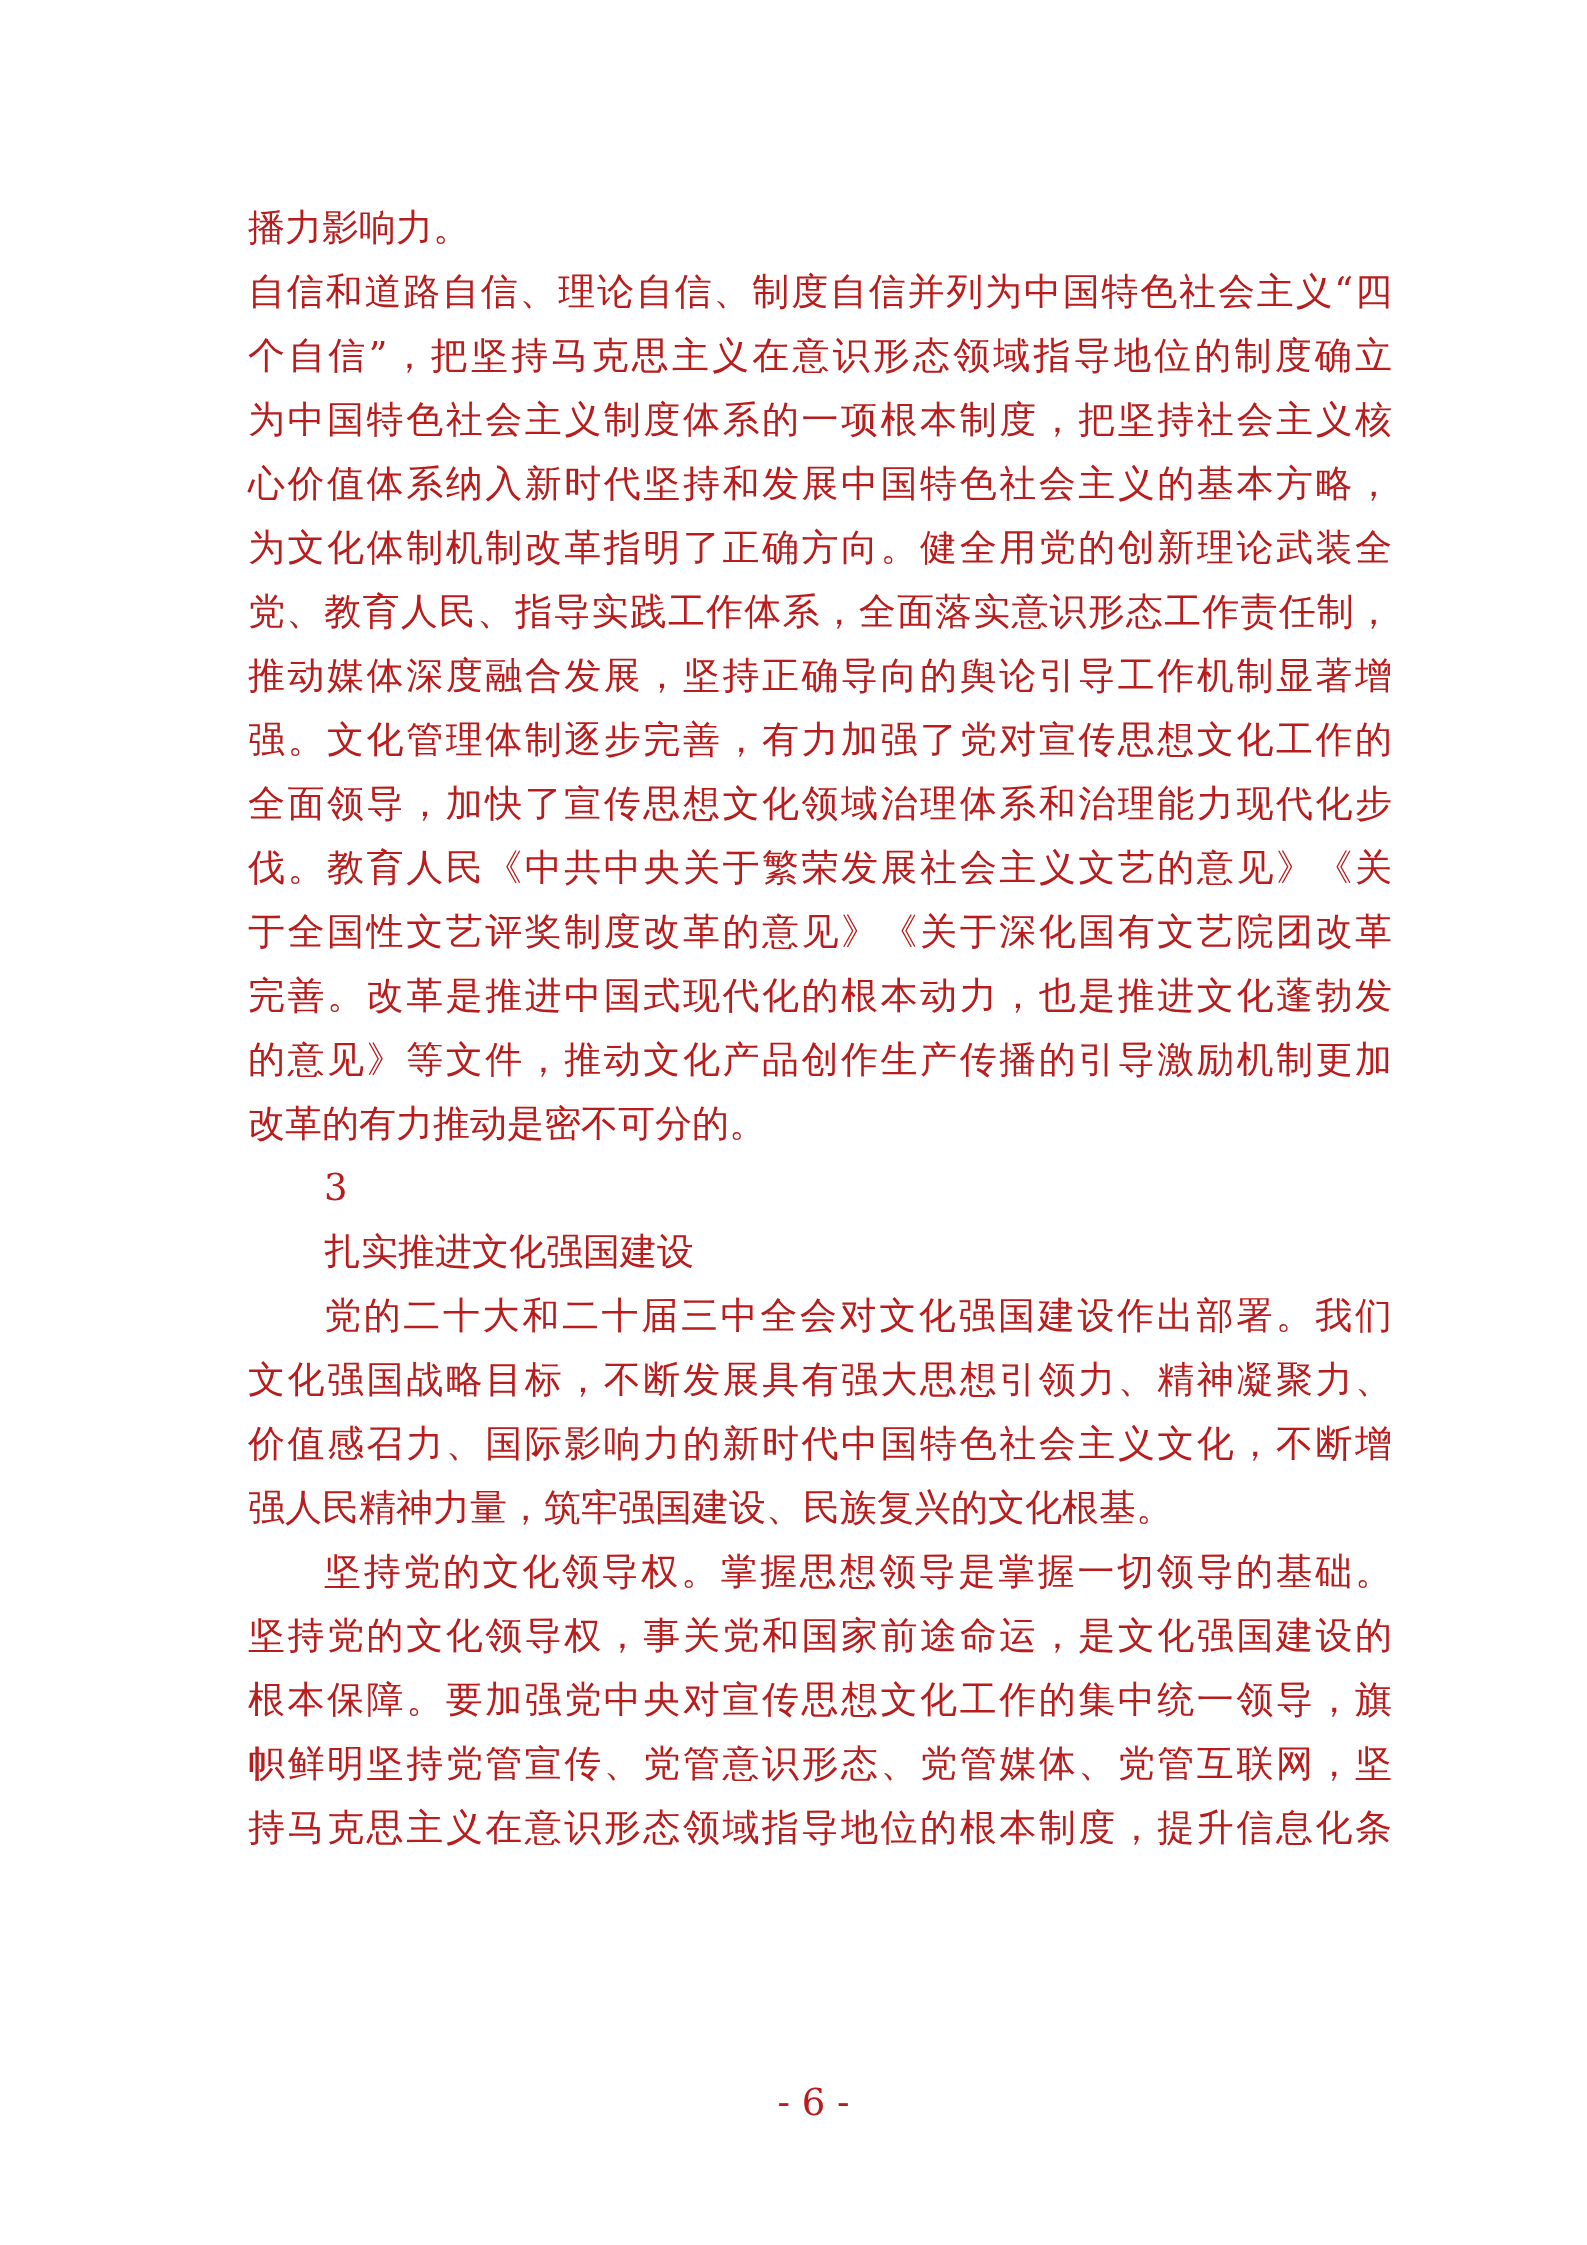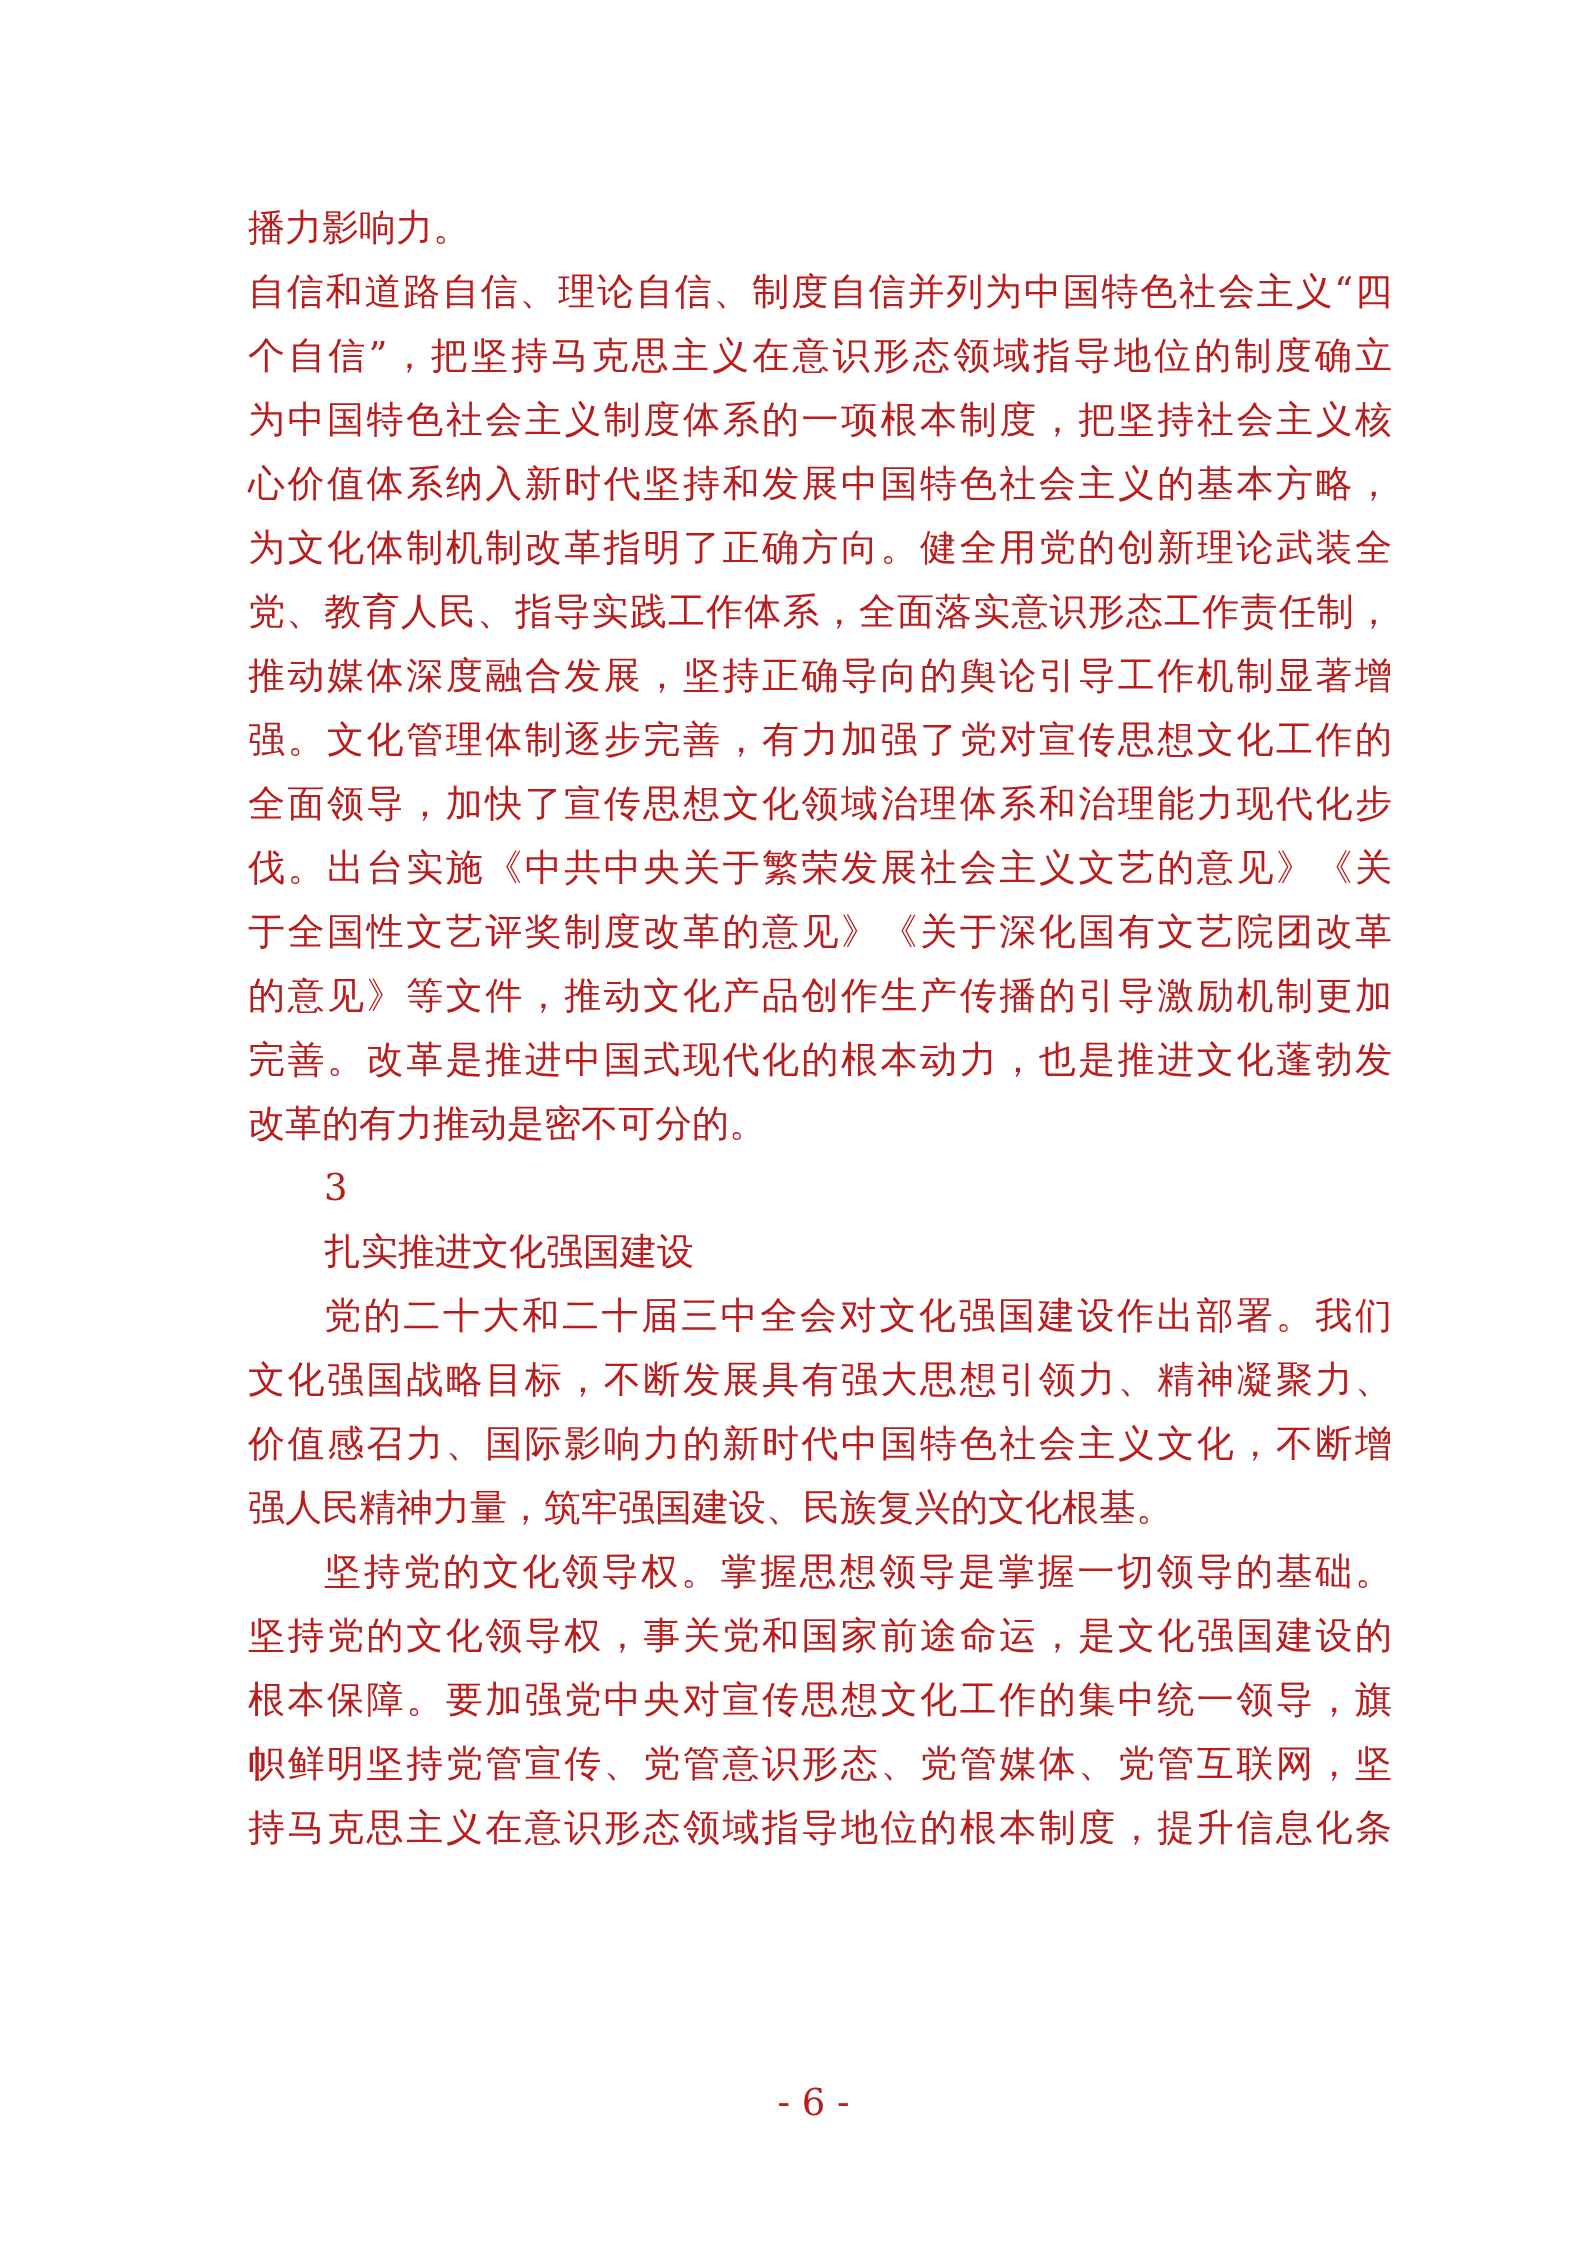--- a/index.html
+++ b/index.html
@@ -60,24 +60,24 @@
       <div class="line">播力影响力。</div>
       <div class="line justify">自信和道路自信、理论自信、制度自信并列为中国特色社会主义“四</div>
       <div class="line justify">个自信”，把坚持马克思主义在意识形态领域指导地位的制度确立</div>
       <div class="line justify">为中国特色社会主义制度体系的一项根本制度，把坚持社会主义核</div>
       <div class="line justify">心价值体系纳入新时代坚持和发展中国特色社会主义的基本方略，</div>
       <div class="line justify">为文化体制机制改革指明了正确方向。健全用党的创新理论武装全</div>
       <div class="line justify">党、教育人民、指导实践工作体系，全面落实意识形态工作责任制，</div>
       <div class="line justify">推动媒体深度融合发展，坚持正确导向的舆论引导工作机制显著增</div>
       <div class="line justify">强。文化管理体制逐步完善，有力加强了党对宣传思想文化工作的</div>
       <div class="line justify">全面领导，加快了宣传思想文化领域治理体系和治理能力现代化步</div>
-      <div class="line justify">伐。出台实施《中共中央关于繁荣发展社会主义文艺的意见》《关</div>
+      <div class="line justify">伐。教育人民《中共中央关于繁荣发展社会主义文艺的意见》《关</div>
       <div class="line justify">于全国性文艺评奖制度改革的意见》《关于深化国有文艺院团改革</div>
+      <div class="line justify">完善。改革是推进中国式现代化的根本动力，也是推进文化蓬勃发</div>
       <div class="line justify">的意见》等文件，推动文化产品创作生产传播的引导激励机制更加</div>
-      <div class="line justify">完善。改革是推进中国式现代化的根本动力，也是推进文化蓬勃发</div>
       <div class="line">改革的有力推动是密不可分的。</div>
       <div class="line indent">3</div>
       <div class="line indent bold">扎实推进文化强国建设</div>
       <div class="line indent justify">党的二十大和二十届三中全会对文化强国建设作出部署。我们</div>
       <div class="line justify">文化强国战略目标，不断发展具有强大思想引领力、精神凝聚力、</div>
       <div class="line justify">价值感召力、国际影响力的新时代中国特色社会主义文化，不断增</div>
       <div class="line">强人民精神力量，筑牢强国建设、民族复兴的文化根基。</div>
       <div class="line indent justify">坚持党的文化领导权。掌握思想领导是掌握一切领导的基础。</div>
       <div class="line justify">坚持党的文化领导权，事关党和国家前途命运，是文化强国建设的</div>
       <div class="line justify">根本保障。要加强党中央对宣传思想文化工作的集中统一领导，旗</div>

